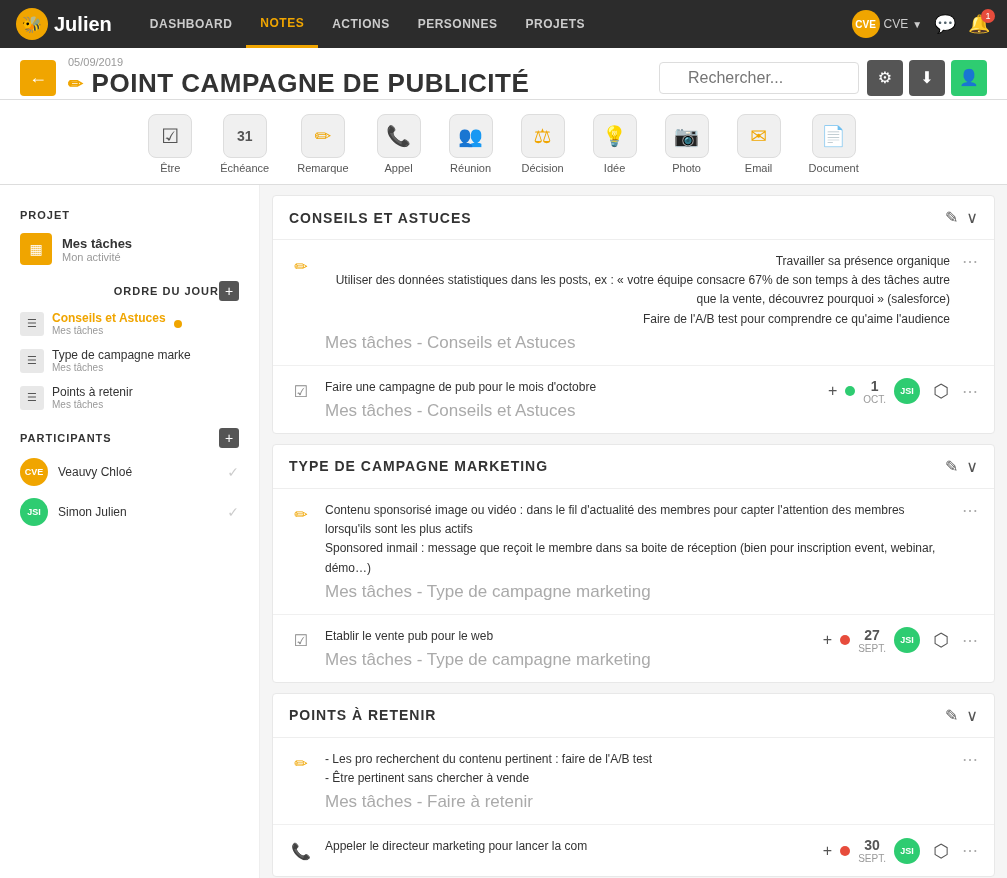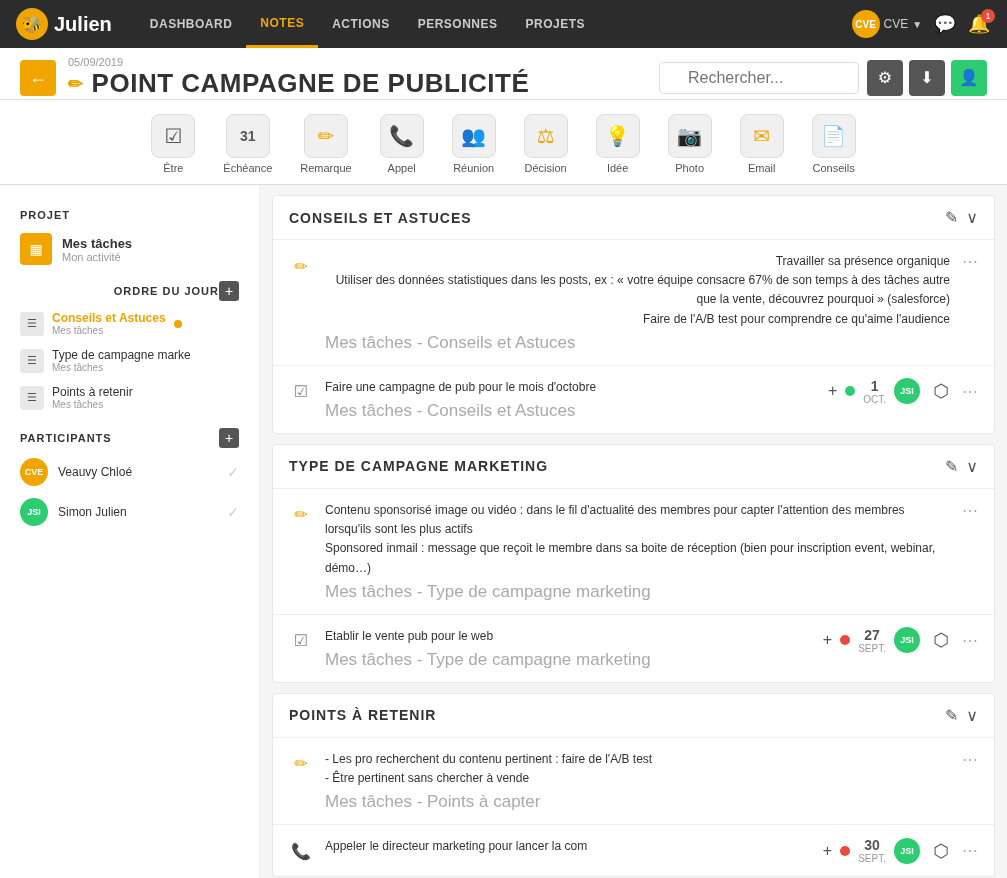--- a/index.html
+++ b/index.html
@@ -181,21 +181,21 @@
   <div class="icon-item">
     <div class="icon-circle" style="color:#f0a500;">📷</div>
     <span class="icon-label">Photo</span>
   </div>
   <div class="icon-item">
     <div class="icon-circle" style="color:#f0a500;">✉</div>
     <span class="icon-label">Email</span>
   </div>
   <div class="icon-item">
     <div class="icon-circle" style="color:#f0a500;">📄</div>
-    <span class="icon-label">Conseils</span>
+    <span class="icon-label">Document</span>
   </div>
 </div>
 
 <div class="main-layout">
 
   <aside class="sidebar">
     <div class="sidebar-section-title">PROJET</div>
     <div class="sidebar-project-item">
       <div class="sidebar-project-icon">▦</div>
       <div class="sidebar-project-text">
@@ -351,21 +351,21 @@
         </div>
       </div>
 
       <div class="note-item">
         <div class="note-icon-col">
           <div class="note-icon orange">✏</div>
         </div>
         <div class="note-body">
           <div class="note-text" style="white-space:pre-line;">- Les pro recherchent du contenu pertinent : faire de l'A/B test
 - Être pertinent sans chercher à vende</div>
-          <div class="note-meta">Mes tâches - Points à capter</div>
+          <div class="note-meta">Mes tâches - Faire à retenir</div>
         </div>
         <div class="note-actions">
           <span class="three-dots">⋯</span>
         </div>
       </div>
 
       <div class="note-item">
         <div class="note-icon-col">
           <div class="note-icon orange">📞</div>
         </div>

